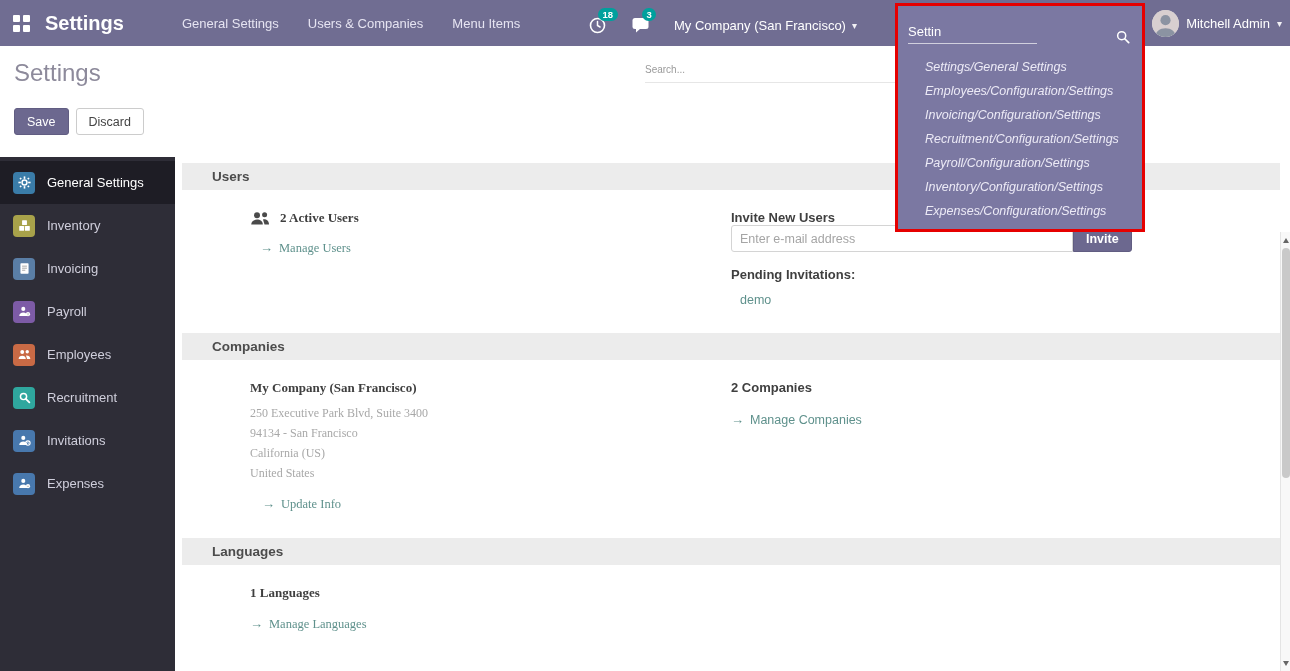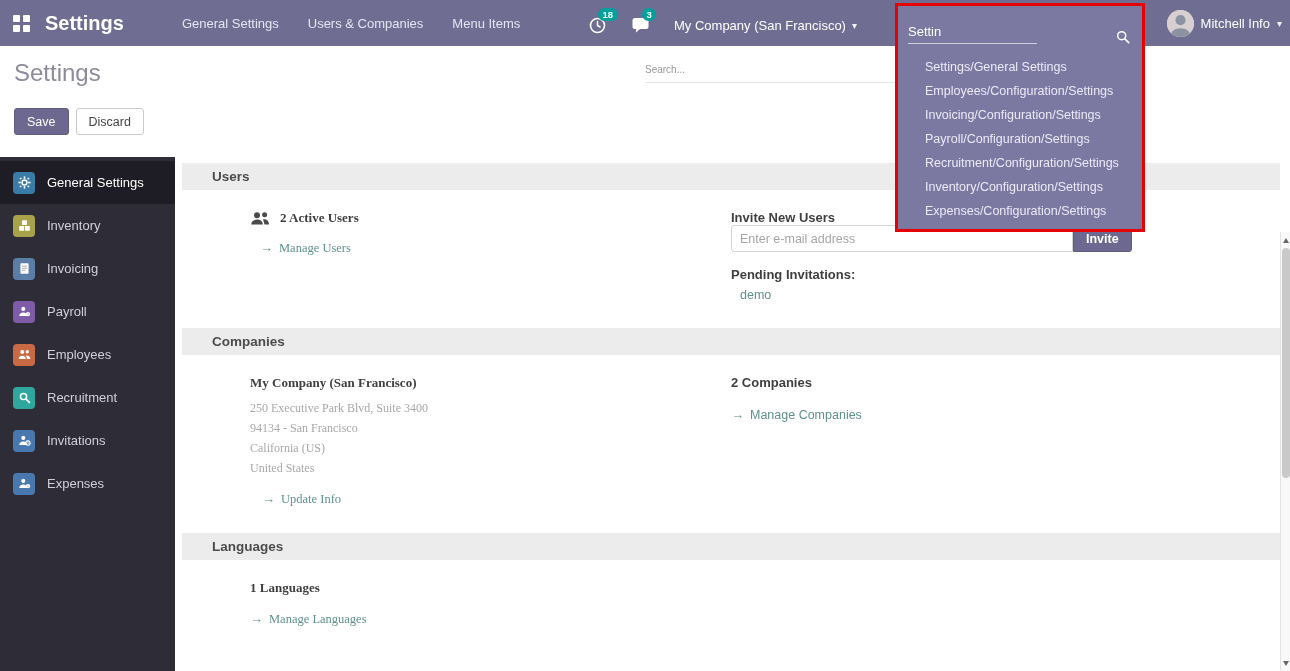--- a/index.html
+++ b/index.html
@@ -47,21 +47,21 @@
     background:#7b78a2; border:3px solid #e60000;
     z-index:60; color:#fff;
   }
   .sd-search-row { display:flex; align-items:flex-end; justify-content:space-between; padding:16px 12px 6px 10px; }
   .sd-input {
     width:58%; background:transparent; border:none; outline:none;
     border-bottom:1px solid rgba(255,255,255,.65);
     color:#fff; font-size:13px; font-family:inherit; padding:2px 0 4px 0;
   }
   .sd-results { padding:5px 0 4px 0; }
-  .sd-item { padding:5px 8px 5px 27px; font-size:12.5px; color:#eceaf6; cursor:pointer; white-space:nowrap; }
+  .sd-item { padding:5px 8px 5px 27px; font-size:12.5px; color:#eceaf6; cursor:pointer; white-space:nowrap;font-style:italic; }
 
   
   .control-panel { position:absolute; top:46px; left:0; right:0; height:111px; background:#fff; z-index:5; }
   .page-title { position:absolute; left:14px; top:13px; font-size:24px; color:#8d8a9b; }
   .cp-buttons { position:absolute; left:14px; top:62px; display:flex; gap:7px; }
   .btn { height:27px; padding:0 12px; border-radius:3px; font-size:12.5px; font-family:inherit; cursor:pointer; border:1px solid transparent; }
   .btn-primary { background:#6c688f; border-color:#615d82; color:#fff; }
   .btn-default { background:#fff; border-color:#ccc; color:#444; }
   .cp-search { position:absolute; left:645px; top:15px; width:290px; border-bottom:1px solid #e6e6e6; padding-bottom:6px; }
   .cp-search input { border:none; outline:none; width:100%; font-size:10px; font-family:inherit; color:#0369a1; }
@@ -144,39 +144,39 @@
   </div>
 
   <div class="user-menu">
     <span class="avatar">
       <svg viewBox="0 0 16 16" width="27" height="27">
         <rect width="16" height="16" fill="#d8cfd0"></rect>
         <circle cx="8" cy="6" r="3" fill="#8b93a2"></circle>
         <path d="M2 16c0-3.4 2.7-5.2 6-5.2s6 1.8 6 5.2z" fill="#8b93a2"></path>
       </svg>
     </span>
-    <span>Mitchell Info</span>
+    <span>Mitchell Admin</span>
     <span class="caret">▾</span>
   </div>
 </div>
 
 <div class="search-dropdown">
   <div class="sd-search-row">
     <input class="sd-input" type="text" value="Settin" style="">
     <svg width="14" height="14" viewBox="0 0 16 16">
       <circle cx="6.5" cy="6.5" r="4.6" fill="none" stroke="#fff" stroke-width="1.7"></circle>
       <line x1="10" y1="10" x2="14.5" y2="14.5" stroke="#fff" stroke-width="2" stroke-linecap="round"></line>
     </svg>
   </div>
   <div class="sd-results">
     <div class="sd-item">Settings/General Settings</div>
     <div class="sd-item">Employees/Configuration/Settings</div>
     <div class="sd-item">Invoicing/Configuration/Settings</div>
+    <div class="sd-item">Recruitment/Configuration/Settings</div>
     <div class="sd-item">Payroll/Configuration/Settings</div>
-    <div class="sd-item">Recruitment/Configuration/Settings</div>
     <div class="sd-item">Inventory/Configuration/Settings</div>
     <div class="sd-item">Expenses/Configuration/Settings</div>
   </div>
 </div>
 
 <div class="control-panel">
   <div class="page-title">Settings</div>
   <div class="cp-buttons">
     <button class="btn btn-primary">Save</button>
     <button class="btn btn-default">Discard</button>
@@ -312,21 +312,21 @@
         </span>
       </div>
     </div>
     <div class="cell-right">
       <div class="bold-label">Invite New Users</div>
       <div class="invite-row">
         <input type="email" placeholder="Enter e-mail address" style="">
         <button class="btn btn-primary">Invite</button>
       </div>
       <div class="bold-label" style="margin-top:15px;">Pending Invitations:</div>
-      <div style="margin-top:5px;" class="indent-sm">
+      <div style="margin-top:10px;" class="indent-sm">
         <span class="link">demo</span>
       </div>
     </div>
   </div>
 
   <div class="section-header" style="margin-top:0;">Companies</div>
   <div class="section-body">
     <div class="cell-left">
       <div class="bold-label">My Company (San Francisco)</div>
       <div class="muted" style="margin-top:7px;">

